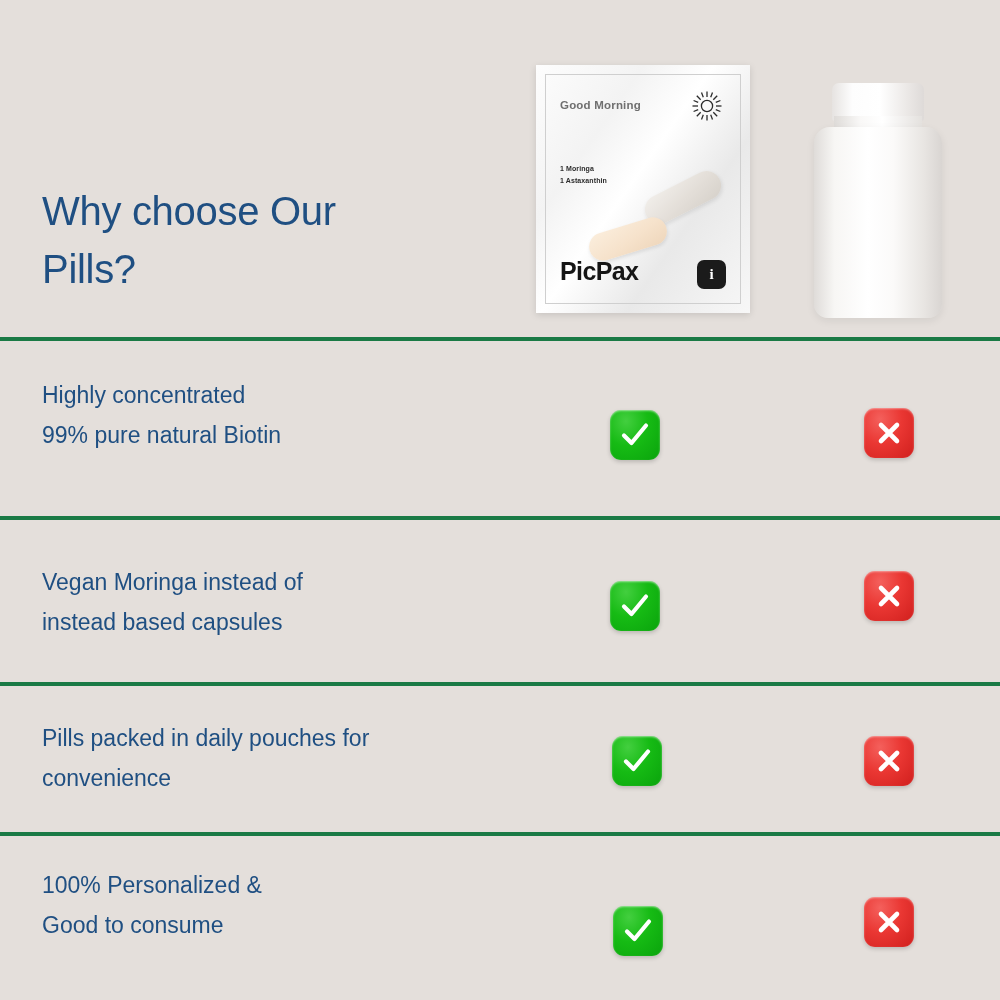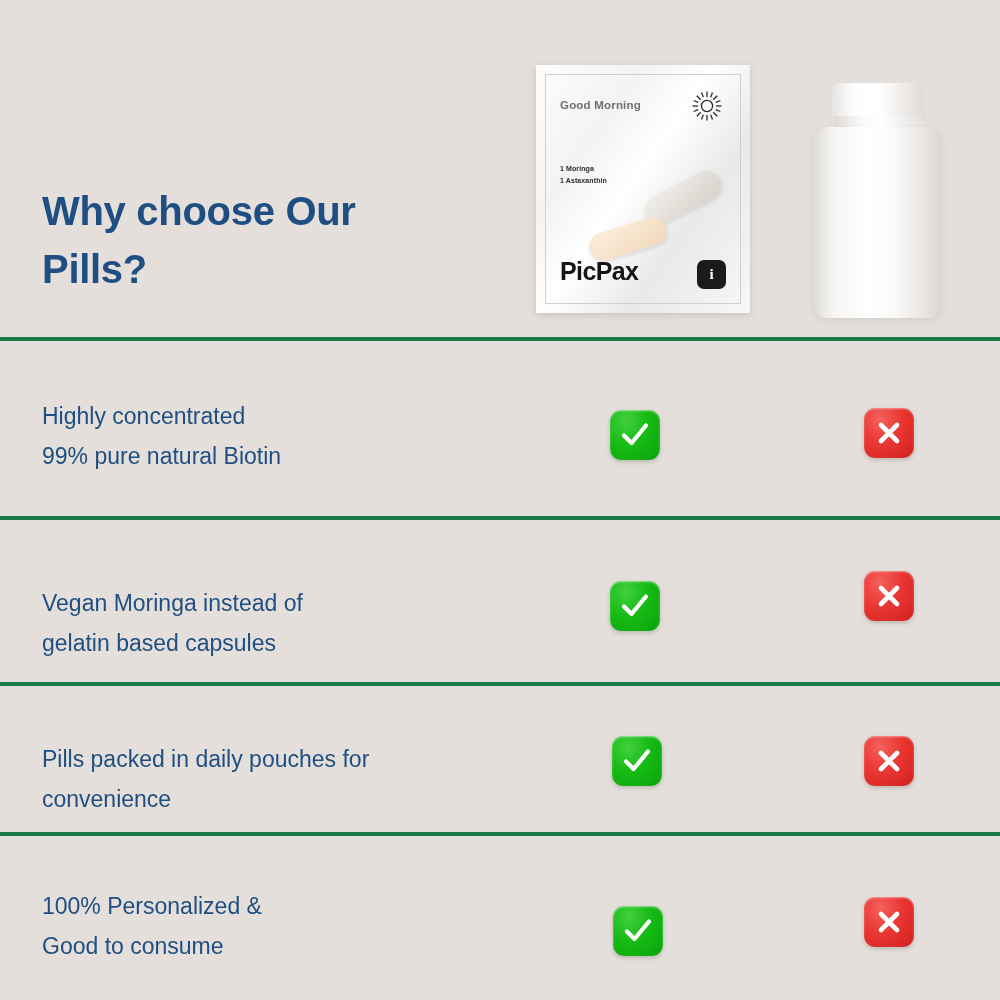--- a/index.html
+++ b/index.html
@@ -20,21 +20,21 @@
     background: #e4dfdb;
   }
 
   
   .headline {
     position: absolute;
     left: 42px;
     top: 182px;
     width: 430px;
     font-size: 40px;
-    font-weight: 700;
+    font-weight: 400;
     line-height: 1.45;
     letter-spacing: -0.3px;
     color: #1f4f82;
   }
 
   
   .hero {
     position: absolute;
     left: 520px;
     top: 55px;
@@ -180,21 +180,20 @@
     background: #1a7a45;
   }
   .row-text {
     position: absolute;
     left: 42px;
     width: 500px;
     font-size: 23px;
     line-height: 1.72;
     color: #1f4f82;
     font-weight: 400;
-    margin-top: 21px;
   }
   .row-text b {
     font-weight: 400;
   }
 
   .mark {
     position: absolute;
     width: 50px;
     height: 50px;
     border-radius: 11px;
@@ -285,21 +284,21 @@
     </svg>
   </div>
   <div class="mark mark-no" style="left:864px; top:408px">
     <svg width="30" height="30" viewBox="0 0 30 30">
       <path d="M7 7 L23 23 M23 7 L7 23" fill="none" stroke="#ffffff" stroke-width="4.6" stroke-linecap="round"></path>
     </svg>
   </div>
 
   <div class="row-text" style="top:563px">
     <b>Vegan</b><span> Moringa instead of</span><br>
-    <span>gelatin based capsules</span>
+    <span>instead based capsules</span>
   </div>
   <div class="mark mark-yes" style="left:610px; top:581px">
     <svg width="34" height="34" viewBox="0 0 34 34">
       <path d="M6 17.5 L13.5 25 L28 7.5" fill="none" stroke="#ffffff" stroke-width="4.2" stroke-linecap="round" stroke-linejoin="round"></path>
     </svg>
   </div>
   <div class="mark mark-no" style="left:864px; top:571px">
     <svg width="30" height="30" viewBox="0 0 30 30">
       <path d="M7 7 L23 23 M23 7 L7 23" fill="none" stroke="#ffffff" stroke-width="4.6" stroke-linecap="round"></path>
     </svg>

